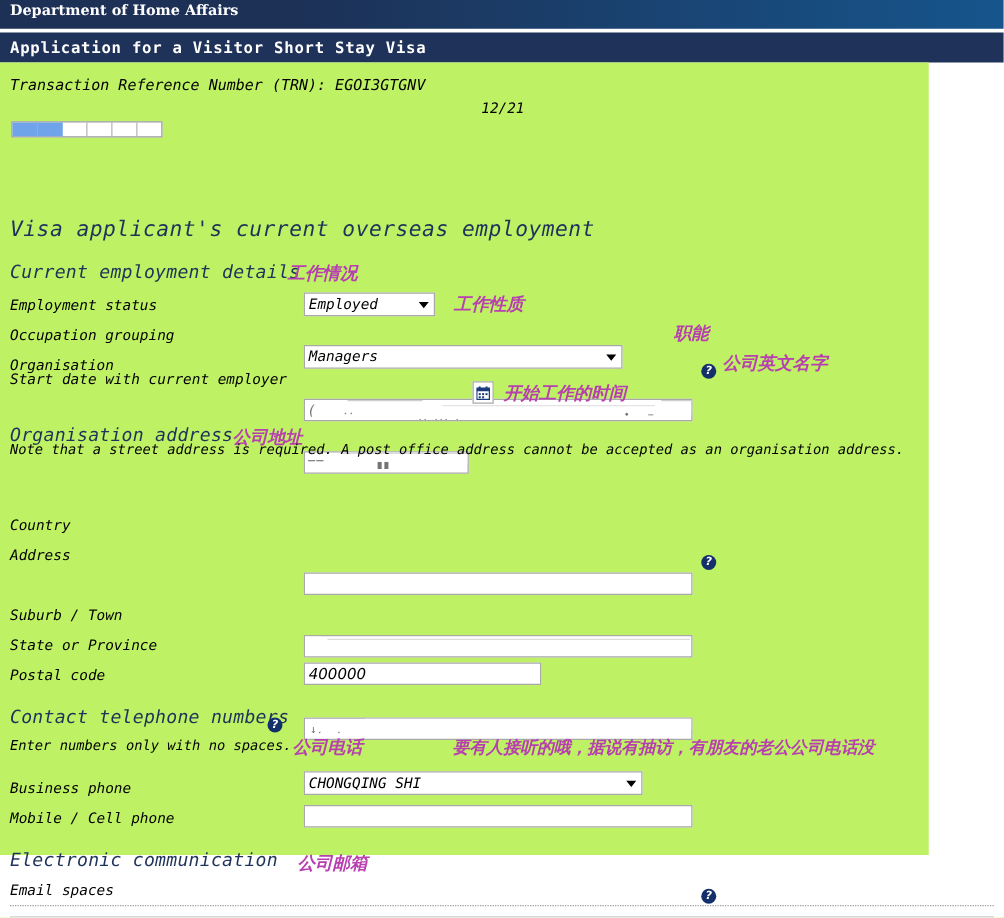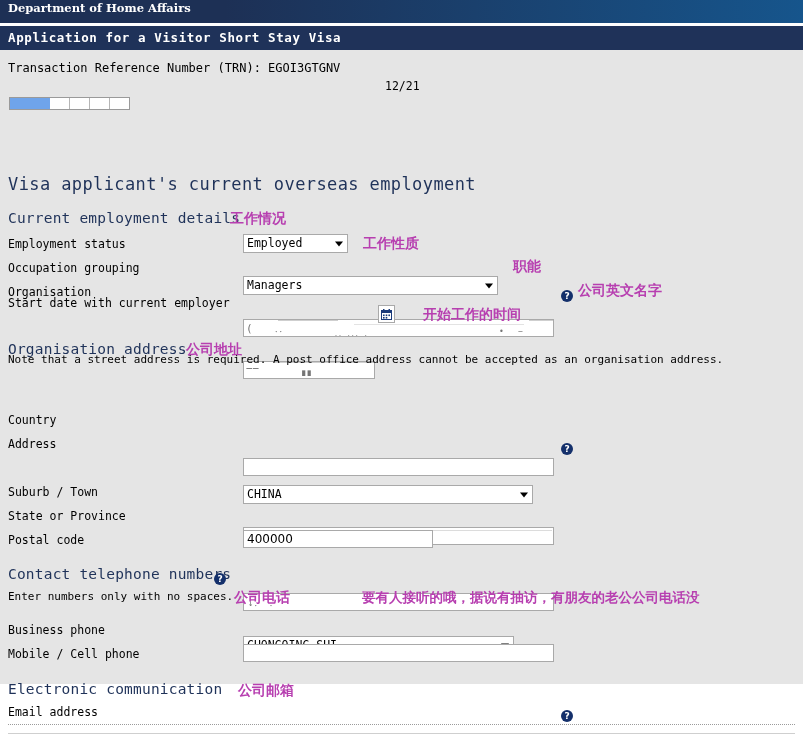--- a/index.html
+++ b/index.html
@@ -43,23 +43,24 @@
     color: #ffffff;
     font-weight: bold;
     font-size: 12.5px;
     letter-spacing: 0.6px;
     font-family: "DejaVu Sans Mono", monospace;
   }
 
   
   .page {
     position: relative;
-    width: 803px;
+    width: 743px;
     height: 634px;
-    background: #e5e5e5;
+    background: #bef264;
+    font-style: italic;
   }
 
   .abs { position: absolute; }
 
   .trn {
     left: 8px; top: 11px;
     font-size: 12px;
     color: #000;
     white-space: nowrap;
   }
@@ -242,21 +243,21 @@
     <span>Employed</span>
     <span class="arw"></span>
   </div>
   <div class="abs cn" style="left:363px; top:185px;text-align:center;">工作性质</div>
 
   <div class="abs lbl" style="left:8px; top:211px;">Occupation grouping</div>
   <div class="abs sel" style="left:243px; top:207px; width:255px;">
     <span>Managers</span>
     <span class="arw"></span>
   </div>
-  <div class="abs cn" style="left:513px; top:208px;">职能</div>
+  <div class="abs cn" style="left:539px; top:208px;">职能</div>
 
   <div class="abs lbl" style="left:8px; top:235px;">Organisation</div>
   <div class="abs fld redact" style="left:243px; top:231px; width:311px;">
     <span class="ghost"></span>
     <span class="rmark" style="left:34px; top:0px; width:60px; height:11px;"></span>
     <span class="rmark" style="left:110px; top:4px; width:170px; height:10px; border-top-color:#e3e3e3;"></span>
     <span class="rmark" style="left:285px; top:0px; width:26px; height:12px;"></span>
     <span class="ghost" style="position:absolute; left:2px; top:1px;">(</span>
     <span class="ghost" style="position:absolute; left:30px; top:1px; font-size:9px;">․․</span>
     <span class="ghost" style="position:absolute; left:90px; top:6px; font-size:8px;">․․ ․․․ ․</span>
@@ -281,31 +282,27 @@
       <rect x="0.5" y="1.5" width="10" height="2.5" fill="#1a3a7a"></rect>
       <rect x="2" y="0" width="1.5" height="3" fill="#1a3a7a"></rect>
       <rect x="7.5" y="0" width="1.5" height="3" fill="#1a3a7a"></rect>
       <rect x="2" y="5.5" width="1.6" height="1.6" fill="#1a3a7a"></rect>
       <rect x="4.7" y="5.5" width="1.6" height="1.6" fill="#1a3a7a"></rect>
       <rect x="7.4" y="5.5" width="1.6" height="1.6" fill="#1a3a7a"></rect>
       <rect x="2" y="8" width="1.6" height="1.6" fill="#1a3a7a"></rect>
       <rect x="4.7" y="8" width="1.6" height="1.6" fill="#1a3a7a"></rect>
     </svg>
   </div>
-  <div class="abs cn" style="left:423px; top:256px;">开始工作的时间</div>
+  <div class="abs cn" style="left:403px; top:256px;">开始工作的时间</div>
 
   <div class="abs h2" style="left:8px; top:291px;">Organisation address</div>
   <div class="abs cn" style="left:186px; top:291px;">公司地址</div>
   <div class="abs note" style="left:8px; top:303px;">Note that a street address is required. A post office address cannot be accepted as an organisation address.</div>
 
   <div class="abs lbl" style="left:8px; top:363px;">Country</div>
-  <div class="abs sel" style="left:243px; top:361px; width:290px;">
-    <span>CHINA</span>
-    <span class="arw"></span>
-  </div>
 
   <div class="abs lbl" style="left:8px; top:387px;">Address</div>
   <div class="abs fld redact" style="left:243px; top:384px; width:311px;">
     <span class="ghost"></span>
     <span class="rmark" style="left:0px; top:-1px; width:13px; height:10px;"></span>
     <span class="rmark" style="left:18px; top:2px; width:290px; height:9px; border-top-color:#dcdcdc;"></span>
   </div>
   <div class="abs" style="left:561px; top:387px;">
     <span class="help">?</span>
   </div>
@@ -343,21 +340,21 @@
   <div class="abs lbl" style="left:8px; top:573px;">Business phone</div>
 
   <div class="abs lbl" style="left:8px; top:597px;">Mobile / Cell phone</div>
   <div class="abs fld" style="left:243px; top:594px; width:311px;">
     <span></span>
   </div>
 
   <div class="abs h2" style="left:8px; top:631px;">Electronic communication</div>
   <div class="abs cn" style="left:238px; top:632px;">公司邮箱</div>
 
-  <div class="abs lbl" style="left:8px; top:655px;">Email address</div>
+  <div class="abs lbl" style="left:8px; top:655px;">Email spaces</div>
 
   <div class="abs" style="left:561px; top:654px;">
     <span class="help">?</span>
   </div>
 
   <div class="abs dotsep"></div>
 
   <div class="abs toolbar">
 
     

